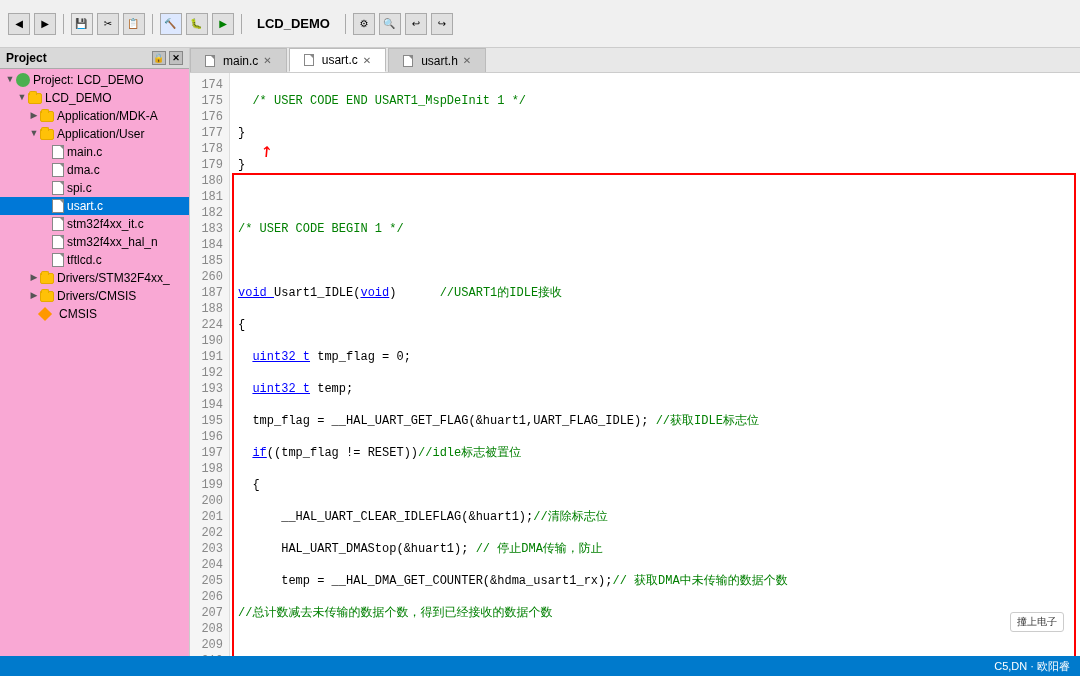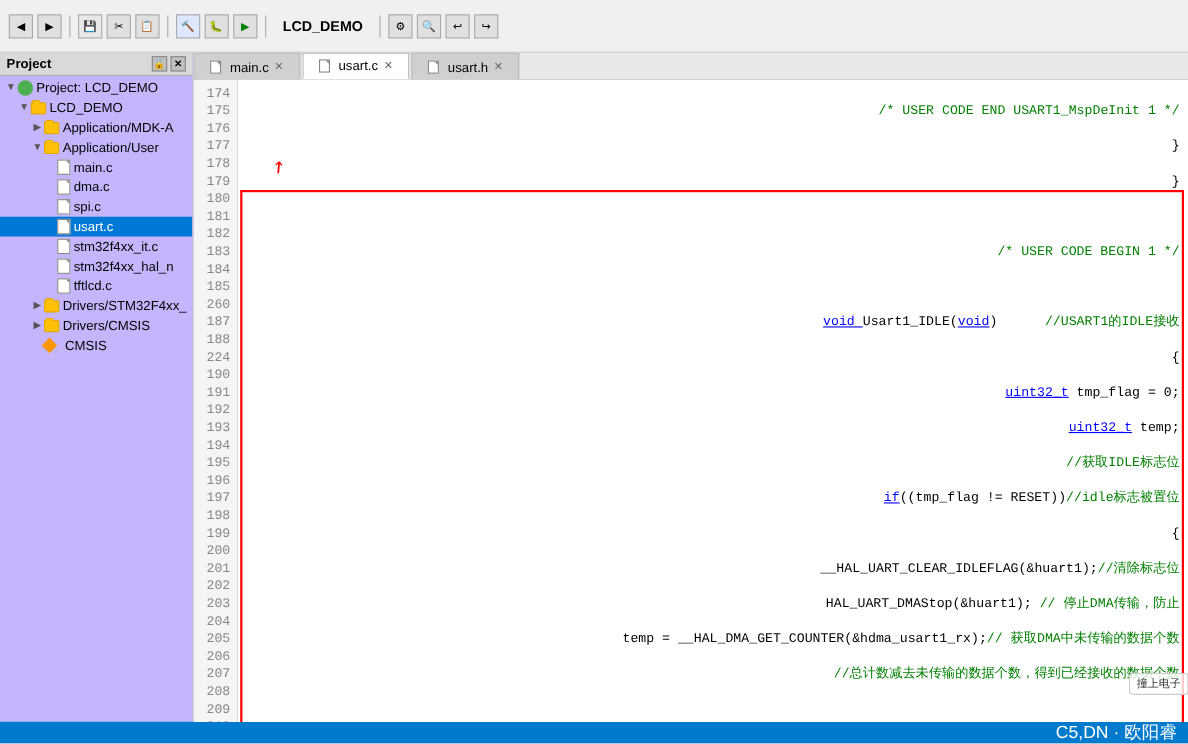--- a/index.html
+++ b/index.html
@@ -48,22 +48,22 @@
       padding: 0 8px;
     }
     
     .main-area {
       display: flex;
       flex: 1;
       overflow: hidden;
     }
     
     .sidebar {
-      width: 176px;
-      background: #c4b5fd;
+      width: 190px;
+      background: #f9a8d4;
       border-right: 1px solid #ccc;
       display: flex;
       flex-direction: column;
       flex-shrink: 0;
       overflow: hidden;
     }
     .sidebar-header {
       background: #d9d9d9;
       padding: 3px 6px;
       font-family: Arial, sans-serif;
@@ -249,21 +249,20 @@
       padding: 4px 8px;
       flex: 1;
       line-height: 16px;
       font-size: 12px;
       white-space: pre;
     }
     .code-line {
       line-height: 16px;
       display: flex;
       align-items: center;
-      justify-content: flex-end;
     }
     .kw { color: #0000ff; text-decoration: underline; }
     .cm { color: #007f00; }
     .red-border-box {
       position: absolute;
       border: 2px solid #ff0000;
       pointer-events: none;
     }
     
     .status-bar {
@@ -273,26 +272,26 @@
       align-items: center;
       justify-content: flex-end;
       padding: 0 10px;
       font-family: Arial, sans-serif;
       font-size: 11px;
       color: white;
       flex-shrink: 0;
     }
     .status-text {
       color: white;
-      font-size: 16px;
+      font-size: 11px;
     }
     .watermark {
       position: absolute;
       bottom: 24px;
-      right: 0;
+      right: 16px;
       background: rgba(255,255,255,0.8);
       border: 1px solid #ccc;
       padding: 2px 6px;
       font-family: Arial, sans-serif;
       font-size: 10px;
       color: #333;
       border-radius: 3px;
     }
     .red-arrow {
       position: absolute;
@@ -512,21 +511,21 @@
 <div class="code-line"><span class="cm">  /* USER CODE END USART1_MspDeInit 1 */</span></div>
 <div class="code-line"><span>}</span></div>
 <div class="code-line"><span>}</span></div>
 <div class="code-line"><span> </span></div>
 <div class="code-line"><span class="cm">/* USER CODE BEGIN 1 */</span></div>
 <div class="code-line"><span> </span></div>
 <div class="code-line"><span class="kw">void </span><span>Usart1_IDLE(</span><span class="kw">void</span><span>)      </span><span class="cm">//USART1的IDLE接收</span></div>
 <div class="code-line"><span>{</span></div>
 <div class="code-line"><span>  <span class="kw">uint32_t</span> tmp_flag = 0;</span></div>
 <div class="code-line"><span>  <span class="kw">uint32_t</span> temp;</span></div>
-<div class="code-line"><span class="cm">//获取IDLE标志位</span></div>
+<div class="code-line"><span>  tmp_flag = __HAL_UART_GET_FLAG(&amp;huart1,UART_FLAG_IDLE); </span><span class="cm">//获取IDLE标志位</span></div>
 <div class="code-line"><span>  <span class="kw">if</span>((tmp_flag != RESET))</span><span class="cm">//idle标志被置位</span></div>
 <div class="code-line"><span>  {</span></div>
 <div class="code-line"><span>      __HAL_UART_CLEAR_IDLEFLAG(&amp;huart1);</span><span class="cm">//清除标志位</span></div>
 <div class="code-line"><span>      HAL_UART_DMAStop(&amp;huart1); </span><span class="cm">// 停止DMA传输，防止</span></div>
 <div class="code-line"><span>      temp = __HAL_DMA_GET_COUNTER(&amp;hdma_usart1_rx);</span><span class="cm">// 获取DMA中未传输的数据个数</span></div>
 <div class="code-line"><span class="cm">//总计数减去未传输的数据个数，得到已经接收的数据个数</span></div>
 
 
 
 

